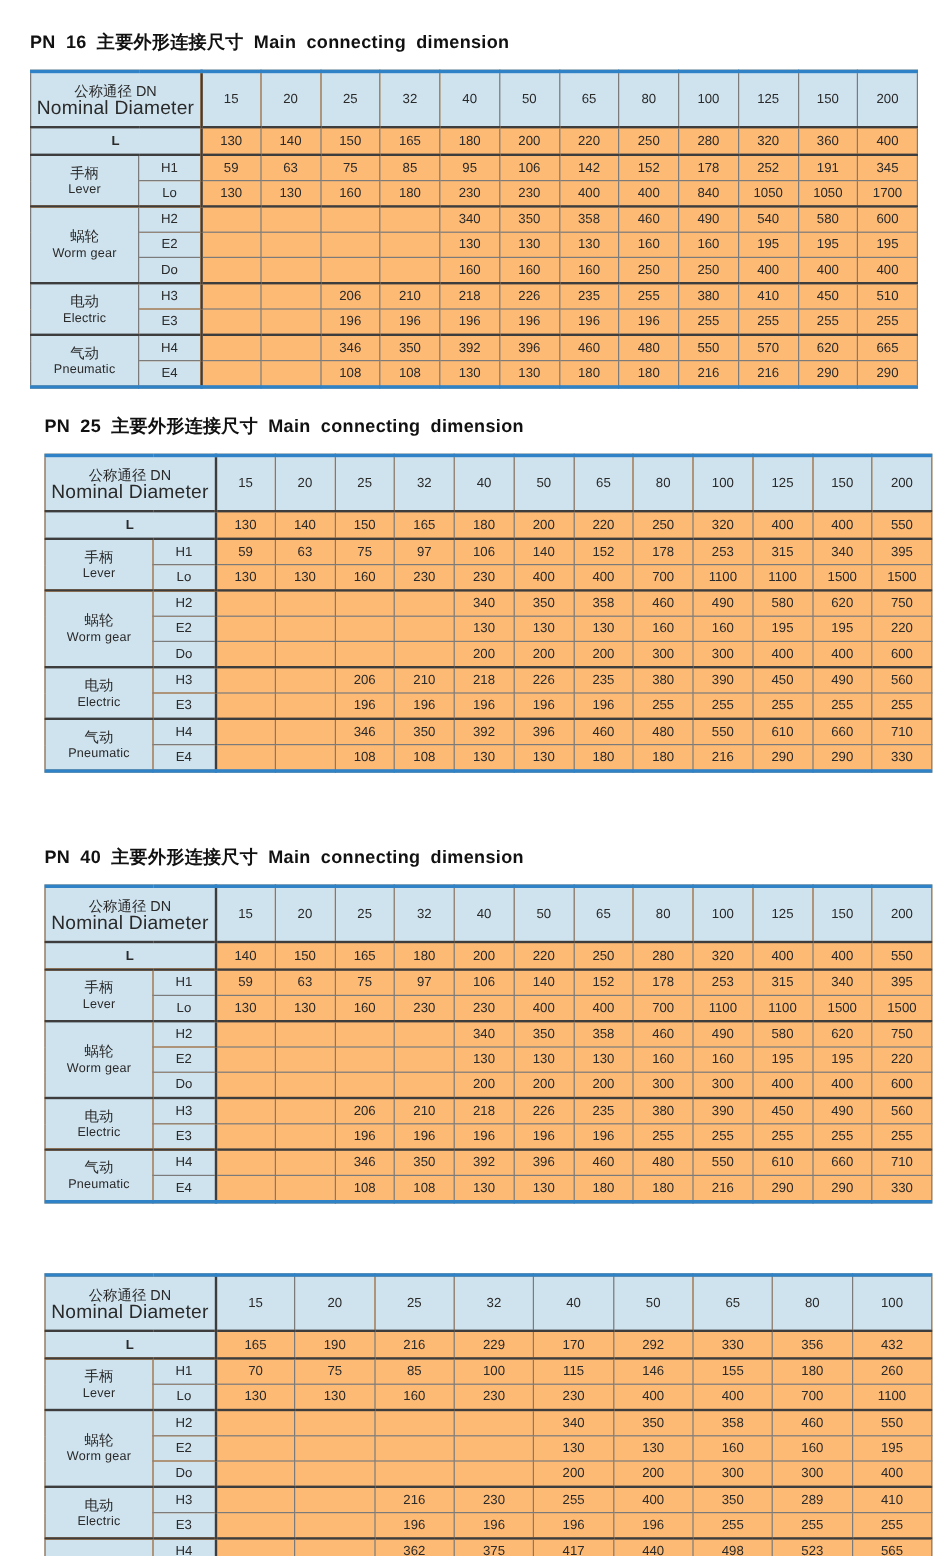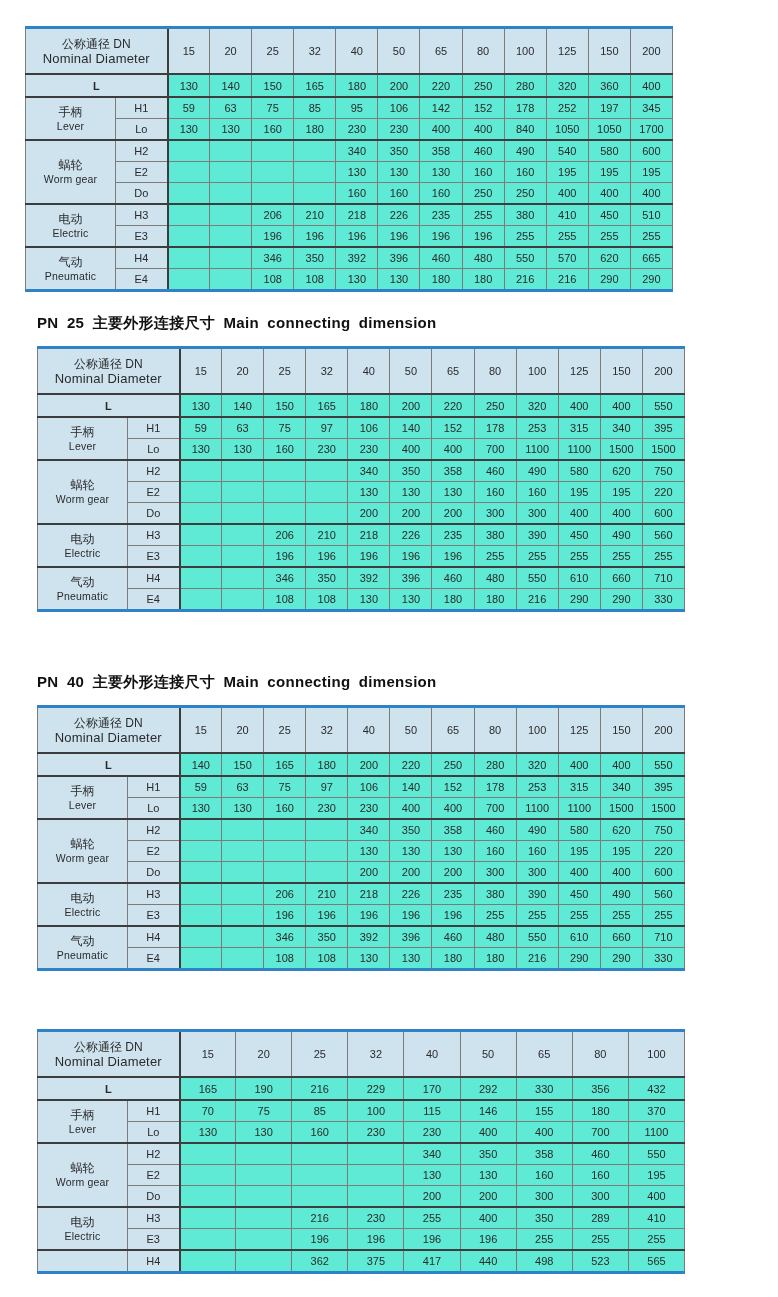--- a/index.html
+++ b/index.html
@@ -25,54 +25,55 @@
     font-weight: bold;
     color: #111;
     margin: 0 0 13px 0;
     word-spacing: 4px;
     letter-spacing: 0.3px;
   }
 
   table.dim-table {
     border-collapse: collapse;
     table-layout: fixed;
-    width: 648px;
+    width: 740px;
     border-top: 3px solid #2f82c6;
     border-bottom: 3px solid #2f82c6;
     border-left: 1px solid #6d6d6d;
     border-right: 1px solid #6d6d6d;
-    background: #5eead4;
+    background: #fdba74;
   }
   .dim-table td {
     border: 1px solid #7b7b7b;
     text-align: center;
     vertical-align: middle;
     font-size: 11px;
     color: #2a2a2a;
     height: 20px;
     padding: 0 2px;
     overflow: hidden;
     white-space: nowrap;
   }
   .dim-table td.lab { background: #cfe3ef; }
   .dim-table tr.hdr td { height: 44px; }
   .dim-table tr.l-row td { height: 21px; }
   .dim-table td.colsep { border-right: 2px solid #3d3d3d; }
   .dim-table tr.group-start td { border-top: 2px solid #3d3d3d; }
   .zh-line { font-size: 12px; line-height: 15px; }
   .en-line { font-size: 10.5px; line-height: 13px; letter-spacing: 0.2px; }
   .corner .zh-line { font-size: 12px; }
-  .corner .en-line { font-size: 13px; }
+  .corner .en-line { font-size: 16px; }
   .l-cell { font-size: 12px; font-weight: bold; }
 </style>
 </head>
 <body>
 
 <main id="page-root">
     <section class="section">
+      <h2 class="title">PN 16 主要外形连接尺寸 Main connecting dimension</h2>
       <table class="dim-table">
         <colgroup>
           <col style="width:90px">
           <col style="width:52px">
           <col>
           <col>
           <col>
           <col>
           <col>
           <col>
@@ -126,21 +127,21 @@
             <td>59</td>
             <td>63</td>
             <td>75</td>
             <td>85</td>
             <td>95</td>
             <td>106</td>
             <td>142</td>
             <td>152</td>
             <td>178</td>
             <td>252</td>
-            <td>197</td>
+            <td>191</td>
             <td>345</td>
           </tr>
           <tr>
             <td class="lab sub colsep">Lo</td>
             <td>130</td>
             <td>130</td>
             <td>160</td>
             <td>180</td>
             <td>230</td>
             <td>230</td>
@@ -735,21 +736,21 @@
             </td>
             <td class="lab sub colsep">H1</td>
             <td>70</td>
             <td>75</td>
             <td>85</td>
             <td>100</td>
             <td>115</td>
             <td>146</td>
             <td>155</td>
             <td>180</td>
-            <td>370</td>
+            <td>260</td>
           </tr>
           <tr>
             <td class="lab sub colsep">Lo</td>
             <td>130</td>
             <td>130</td>
             <td>160</td>
             <td>230</td>
             <td>230</td>
             <td>400</td>
             <td>400</td>

